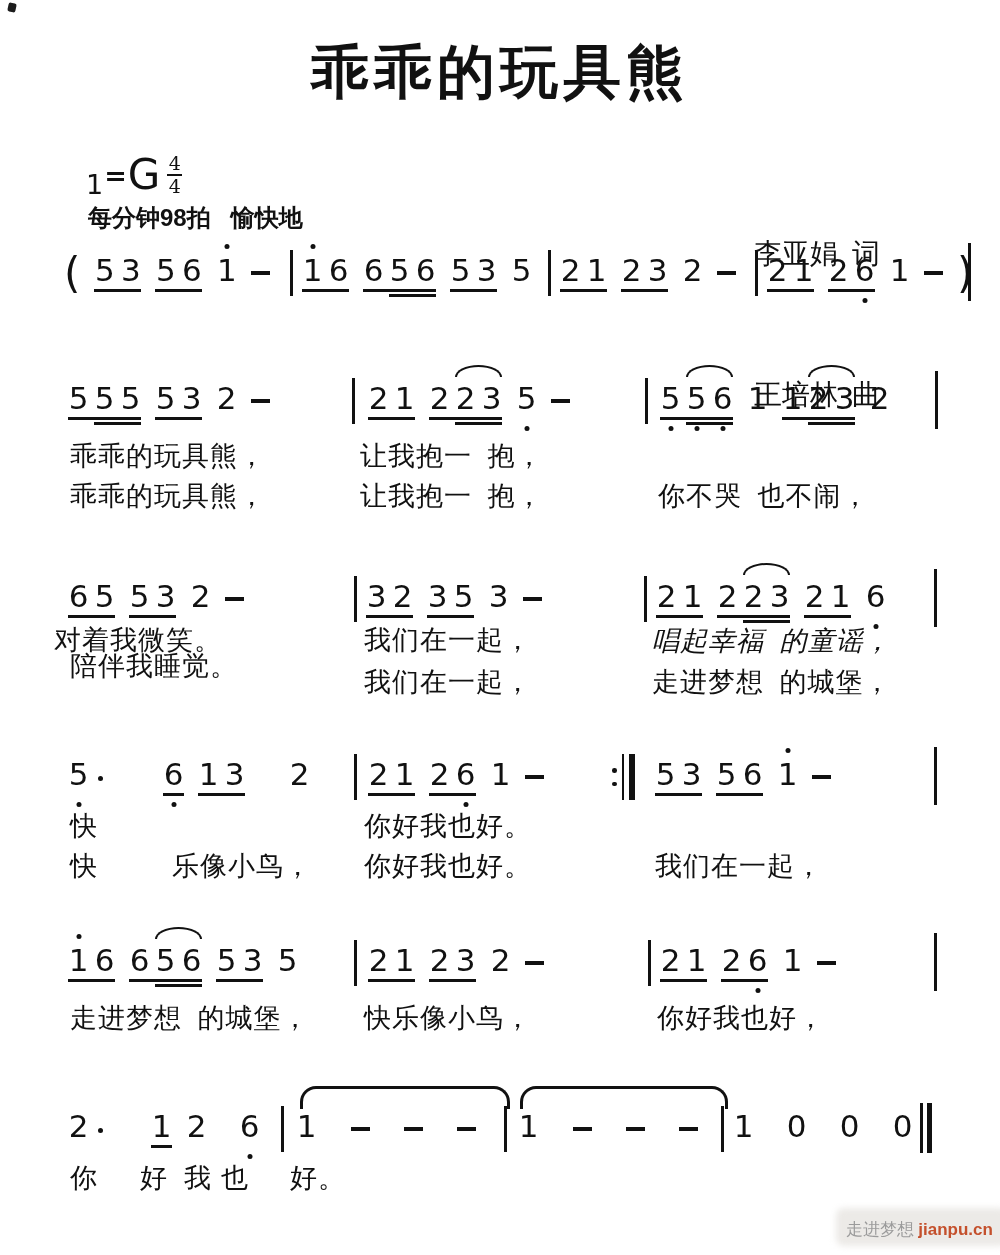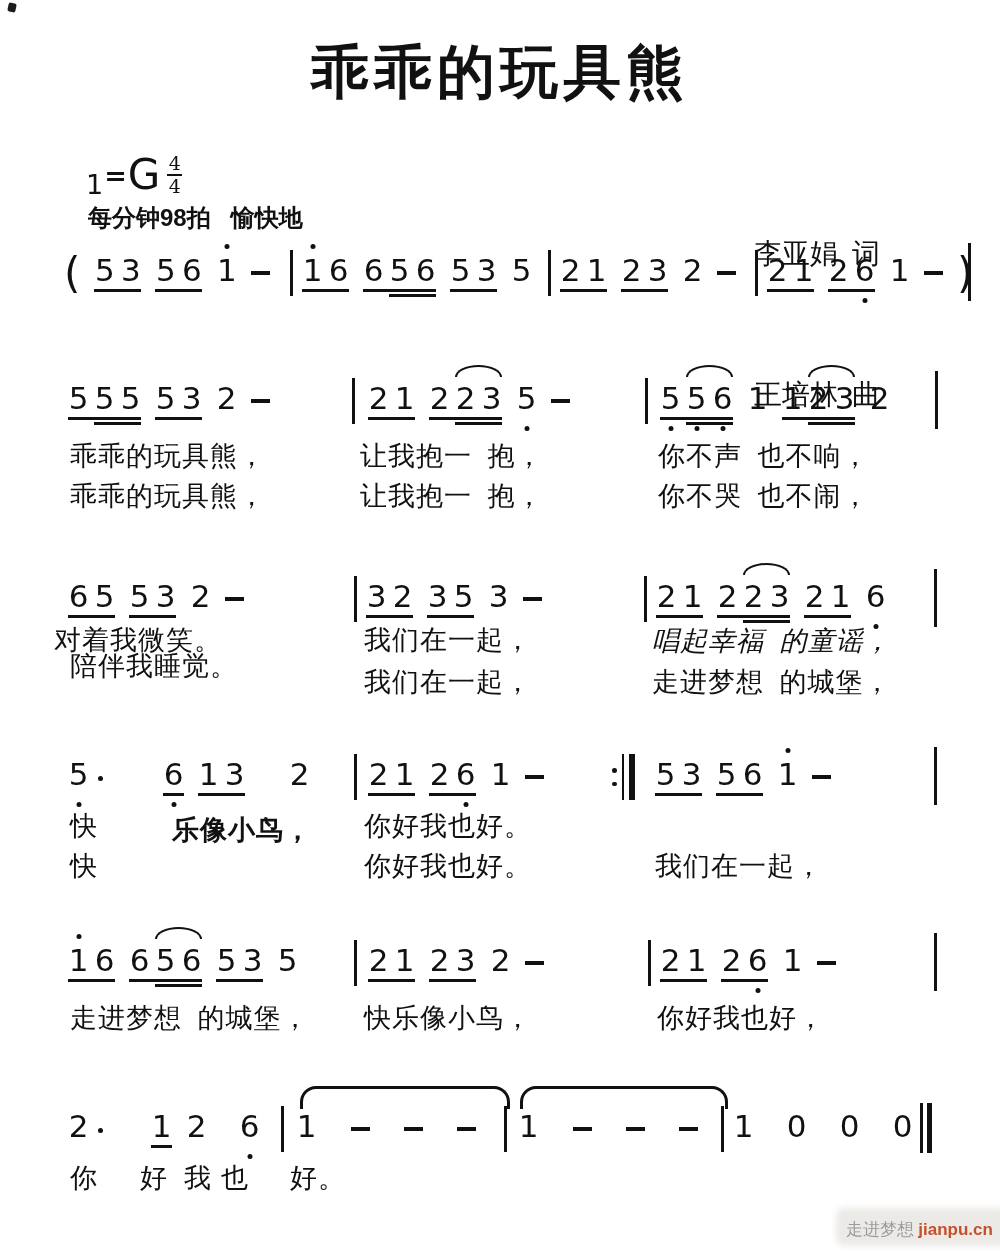--- a/index.html
+++ b/index.html
@@ -218,21 +218,20 @@
           </span>
           <div class="gl d0"></div>
         </span>
         <span class="note">2</span>
       </div>
       <div class="seg" style="left: 935px; top: 380px;">
         <div class="bar tall"></div>
       </div>
       <div class="lyric" style="left: 70px; top: 438px;">乖乖的玩具熊，</div>
       <div class="lyric" style="left: 360px; top: 438px;">让我抱一  抱，</div>
-      <div class="lyric" style="left: 658px; top: 438px;">你不声  也不响，</div>
       <div class="lyric" style="left: 70px; top: 478px;">乖乖的玩具熊，</div>
       <div class="lyric" style="left: 360px; top: 478px;">让我抱一  抱，</div>
       <div class="lyric" style="left: 658px; top: 478px;">你不哭  也不闹，</div>
       <div class="seg" style="left: 68px; top: 578px;">
         <span class="grp">
           <span class="note">6</span>
           <span class="note">5</span>
           <div class="gl d0"></div>
         </span>
         <span class="grp">
@@ -347,21 +346,21 @@
         </span>
         <span class="note">1<div class="dot hd"></div></span>
         <div class="dash"></div>
       </div>
       <div class="seg" style="left: 934px; top: 756px;">
         <div class="bar tall"></div>
       </div>
       <div class="lyric" style="left: 70px; top: 808px;">快</div>
       <div class="lyric" style="left: 364px; top: 808px;">你好我也好。</div>
       <div class="lyric" style="left: 70px; top: 848px;">快</div>
-      <div class="lyric" style="left: 172px; top: 812px; font-weight: bold;">乐像小鸟，</div>
+      <div class="lyric" style="left: 172px; top: 848px;">乐像小鸟，</div>
       <div class="lyric" style="left: 364px; top: 848px;">你好我也好。</div>
       <div class="lyric" style="left: 655px; top: 848px;">我们在一起，</div>
       <div class="seg" style="left: 68px; top: 942px;">
         <span class="grp">
           <span class="note">1<div class="dot hd"></div></span>
           <span class="note">6</span>
           <div class="gl d0"></div>
         </span>
         <span class="grp">
           <span class="note">6</span>

